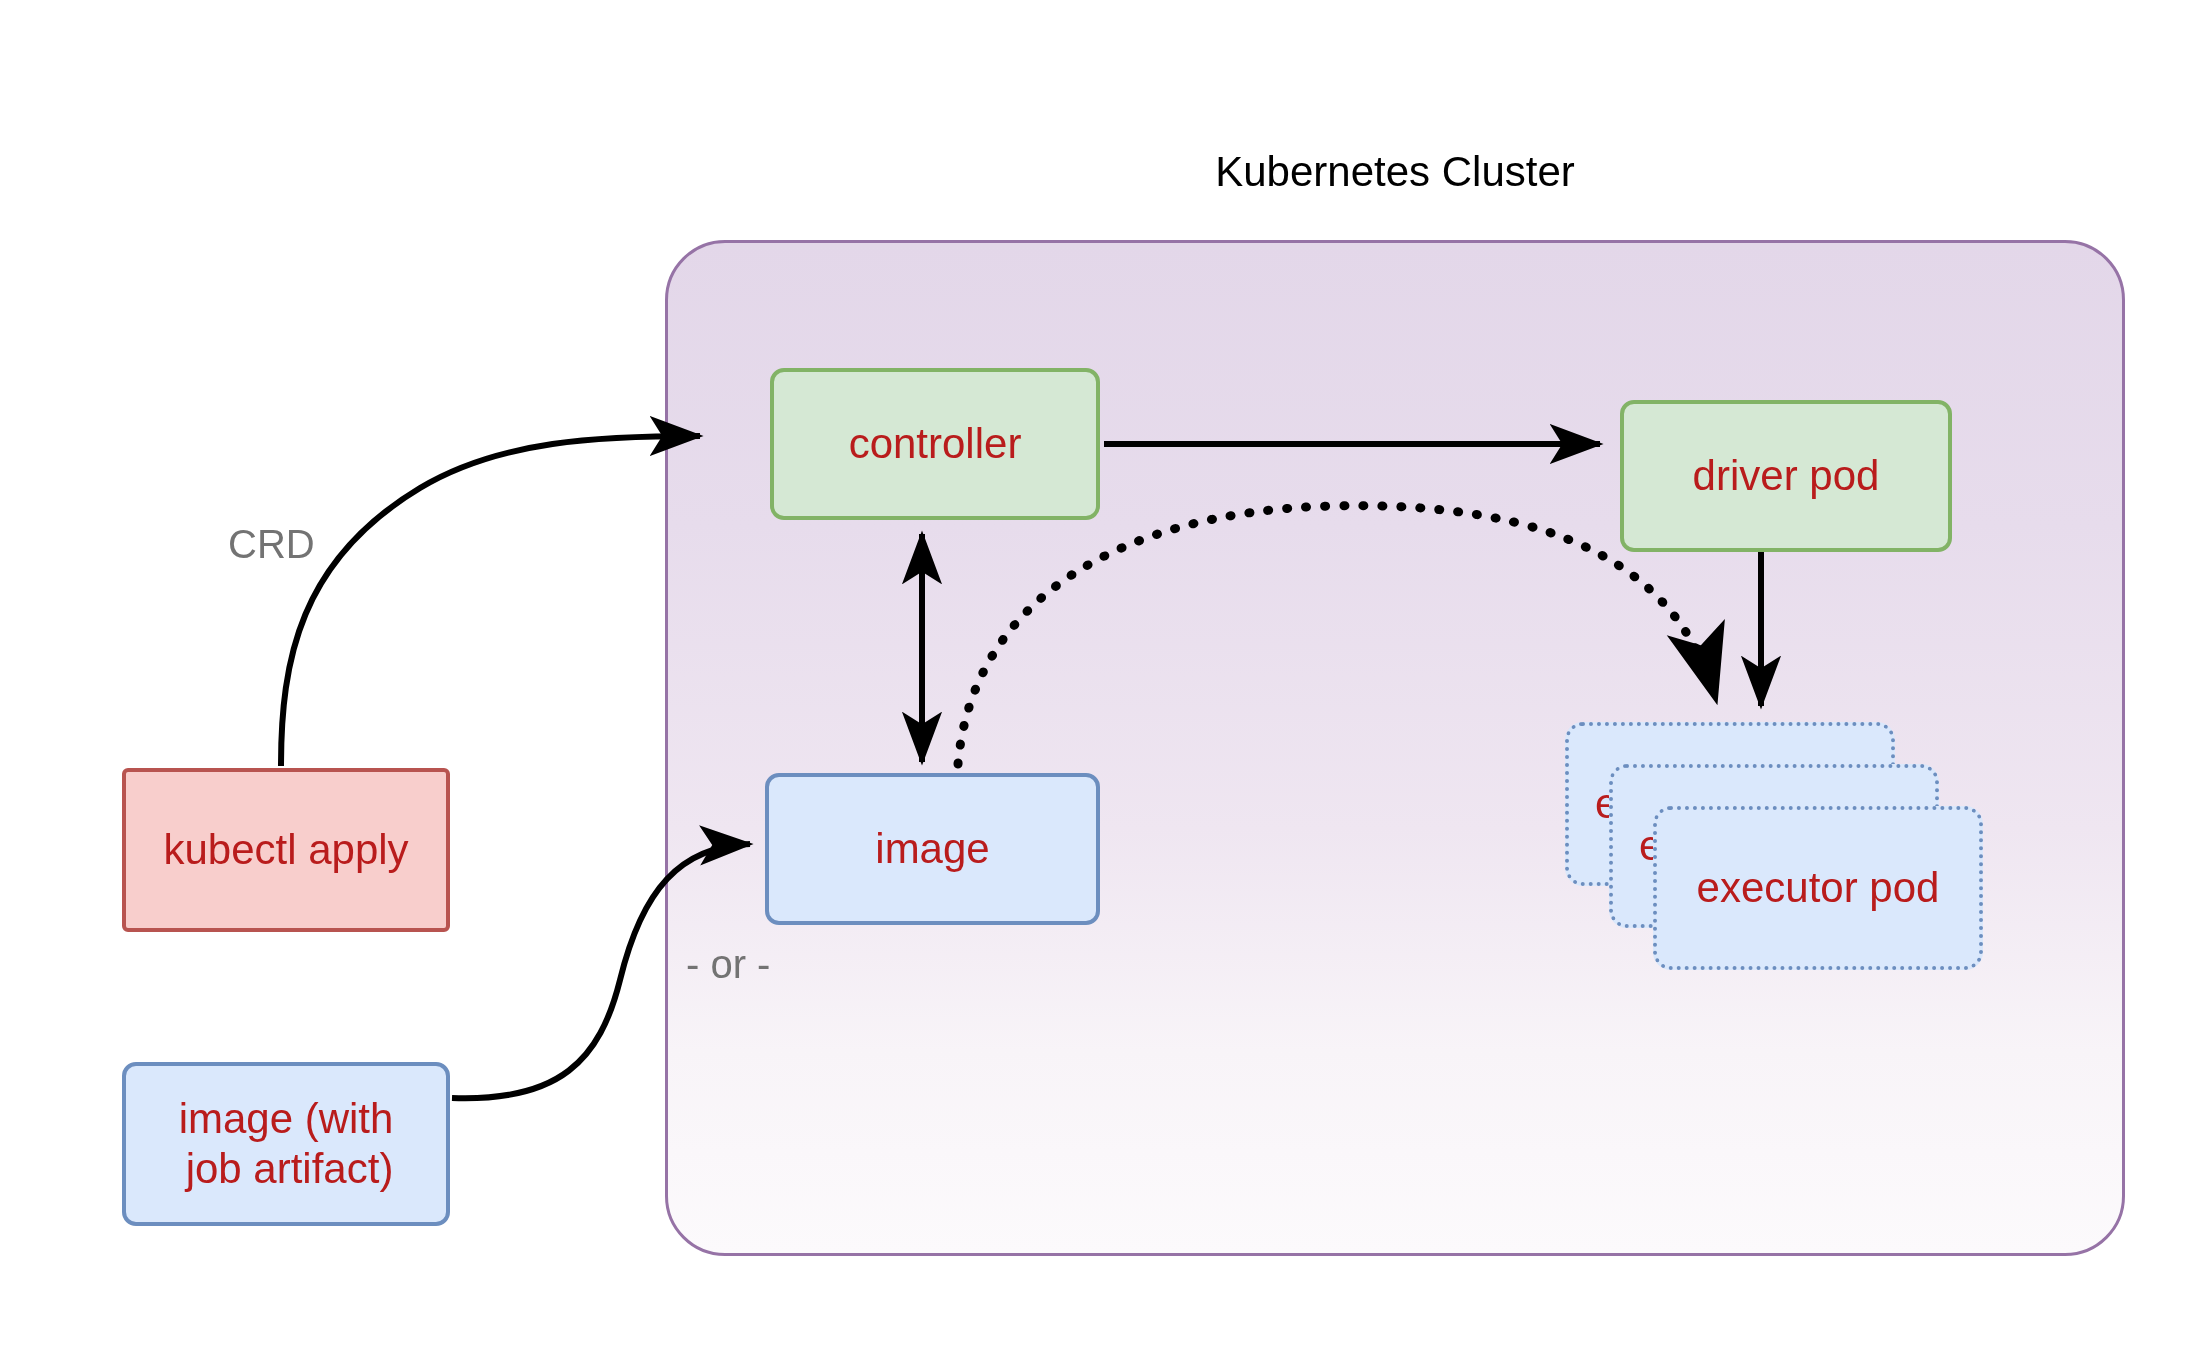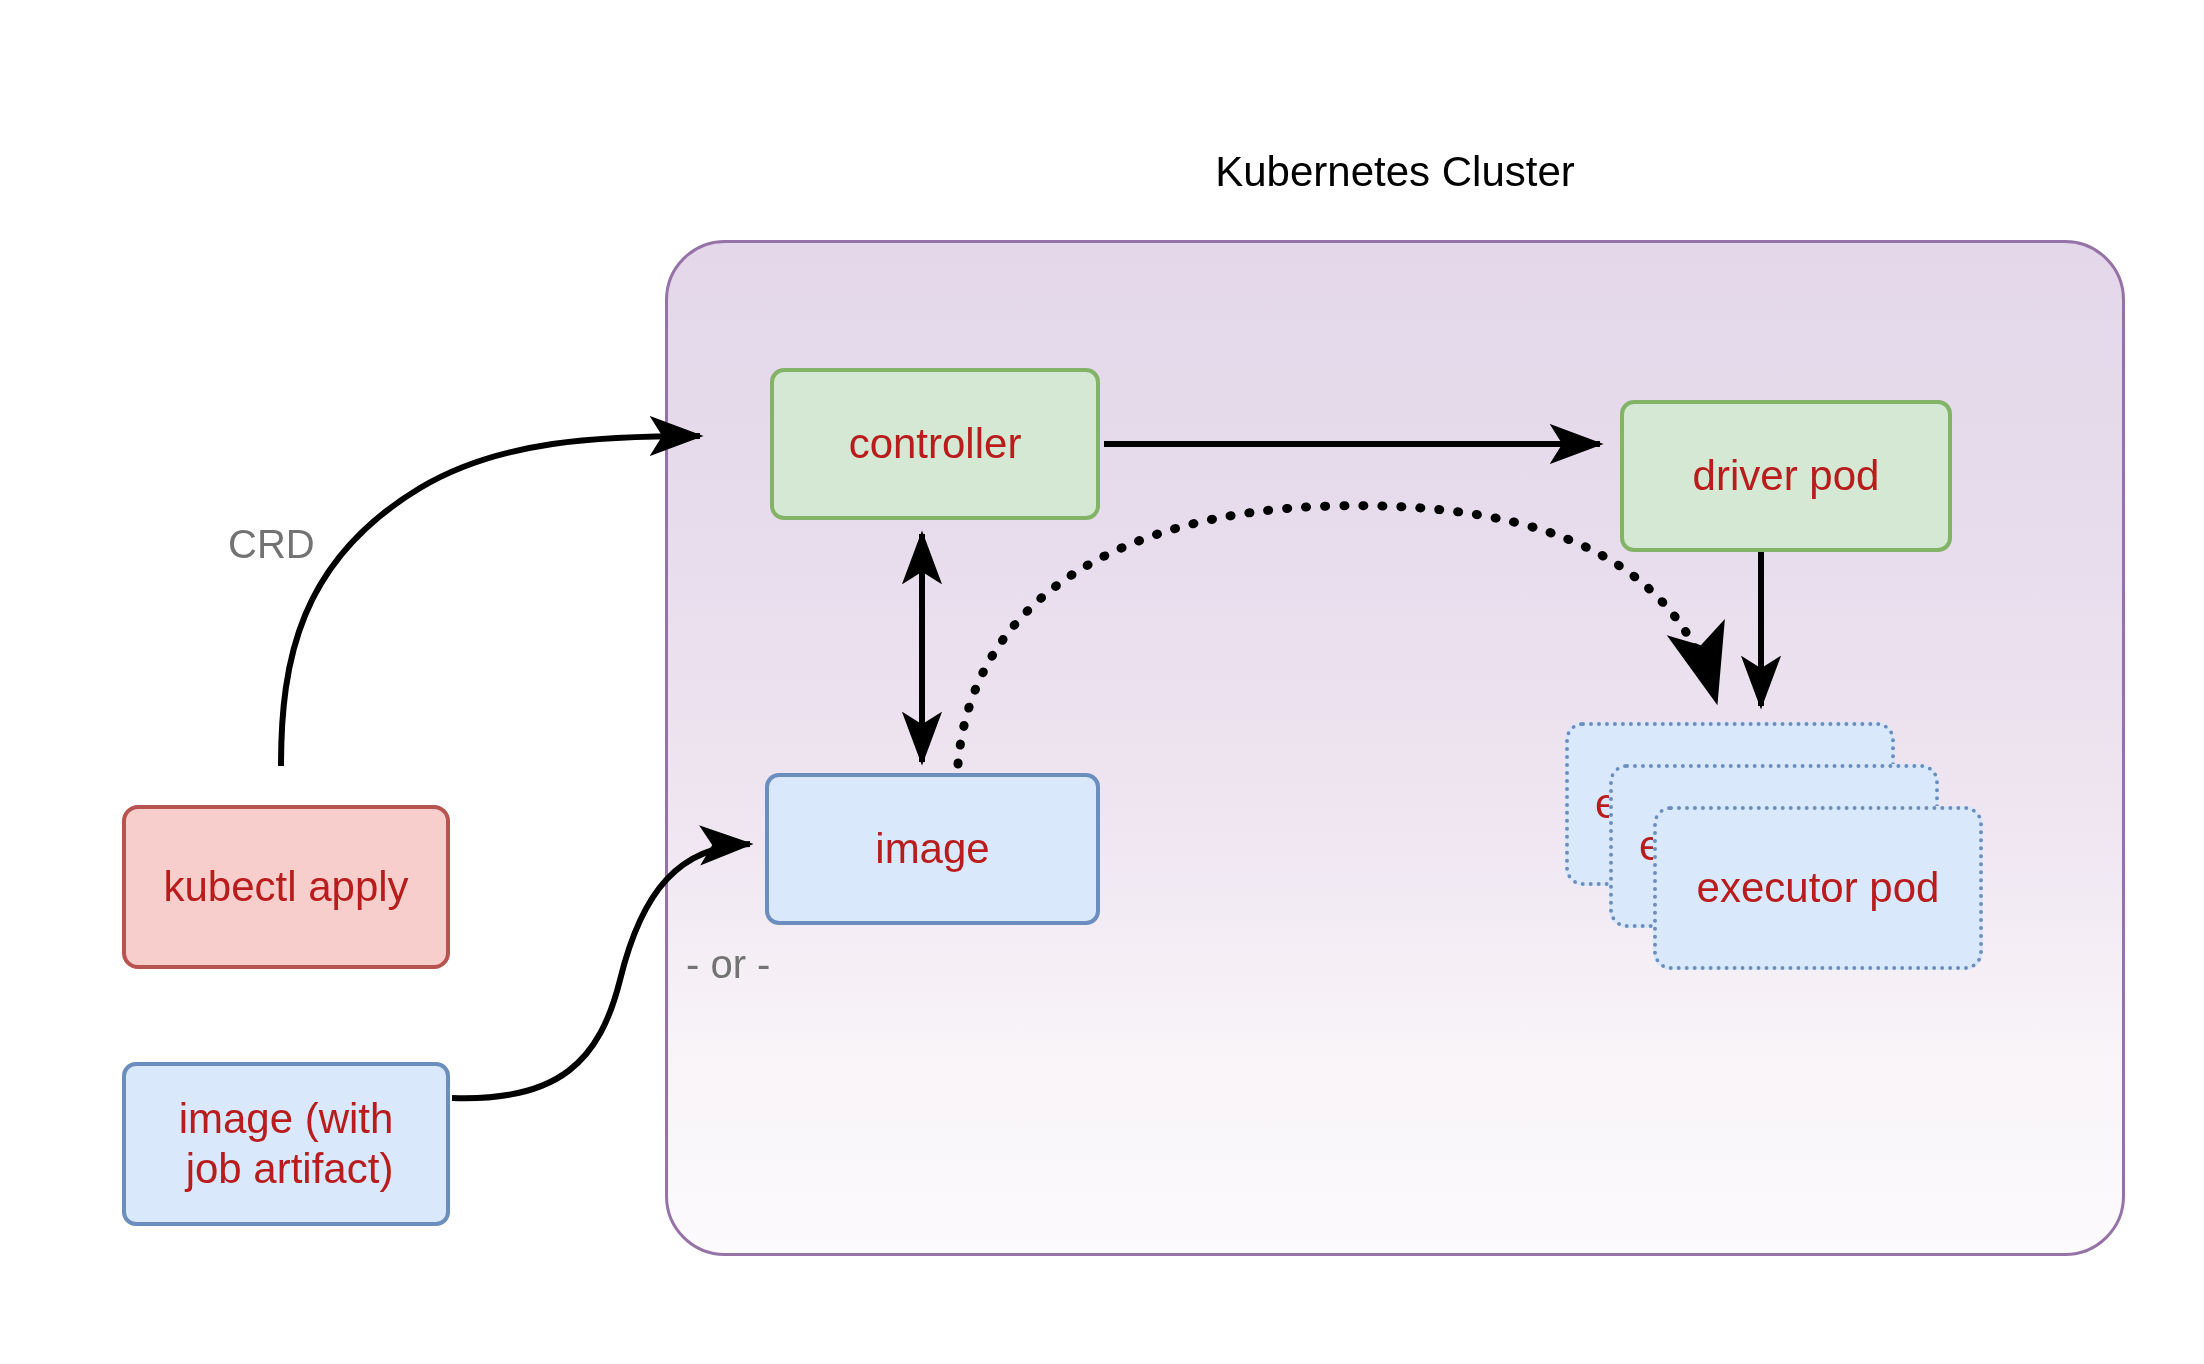--- a/index.html
+++ b/index.html
@@ -78,23 +78,22 @@
     font-size: 42px;
   }
   .node-image       { left: 765px;  top: 773px;  width: 335px; height: 152px; }
   .node-pod-template{ left: 810px;  top: 890px;  width: 330px; height: 168px; }
   .node-image-job   { left: 122px;  top: 1022px; width: 328px; height: 164px; margin-top: 40px; }
 
   
   .red {
     background: #f8cecc;
     border: 4px solid #b85450;
-    border-radius: 16px;
+    border-radius: 6px;
     font-size: 42px;
-    margin-top: 37px;
   }
   .node-kubectl-apply { left: 122px; top: 768px; width: 328px; height: 164px; }
 
   
   .exec {
     background: #dae8fc;
     border: 4px dotted #6c8ebf;
     border-radius: 18px;
     font-size: 42px;
     width: 330px;

